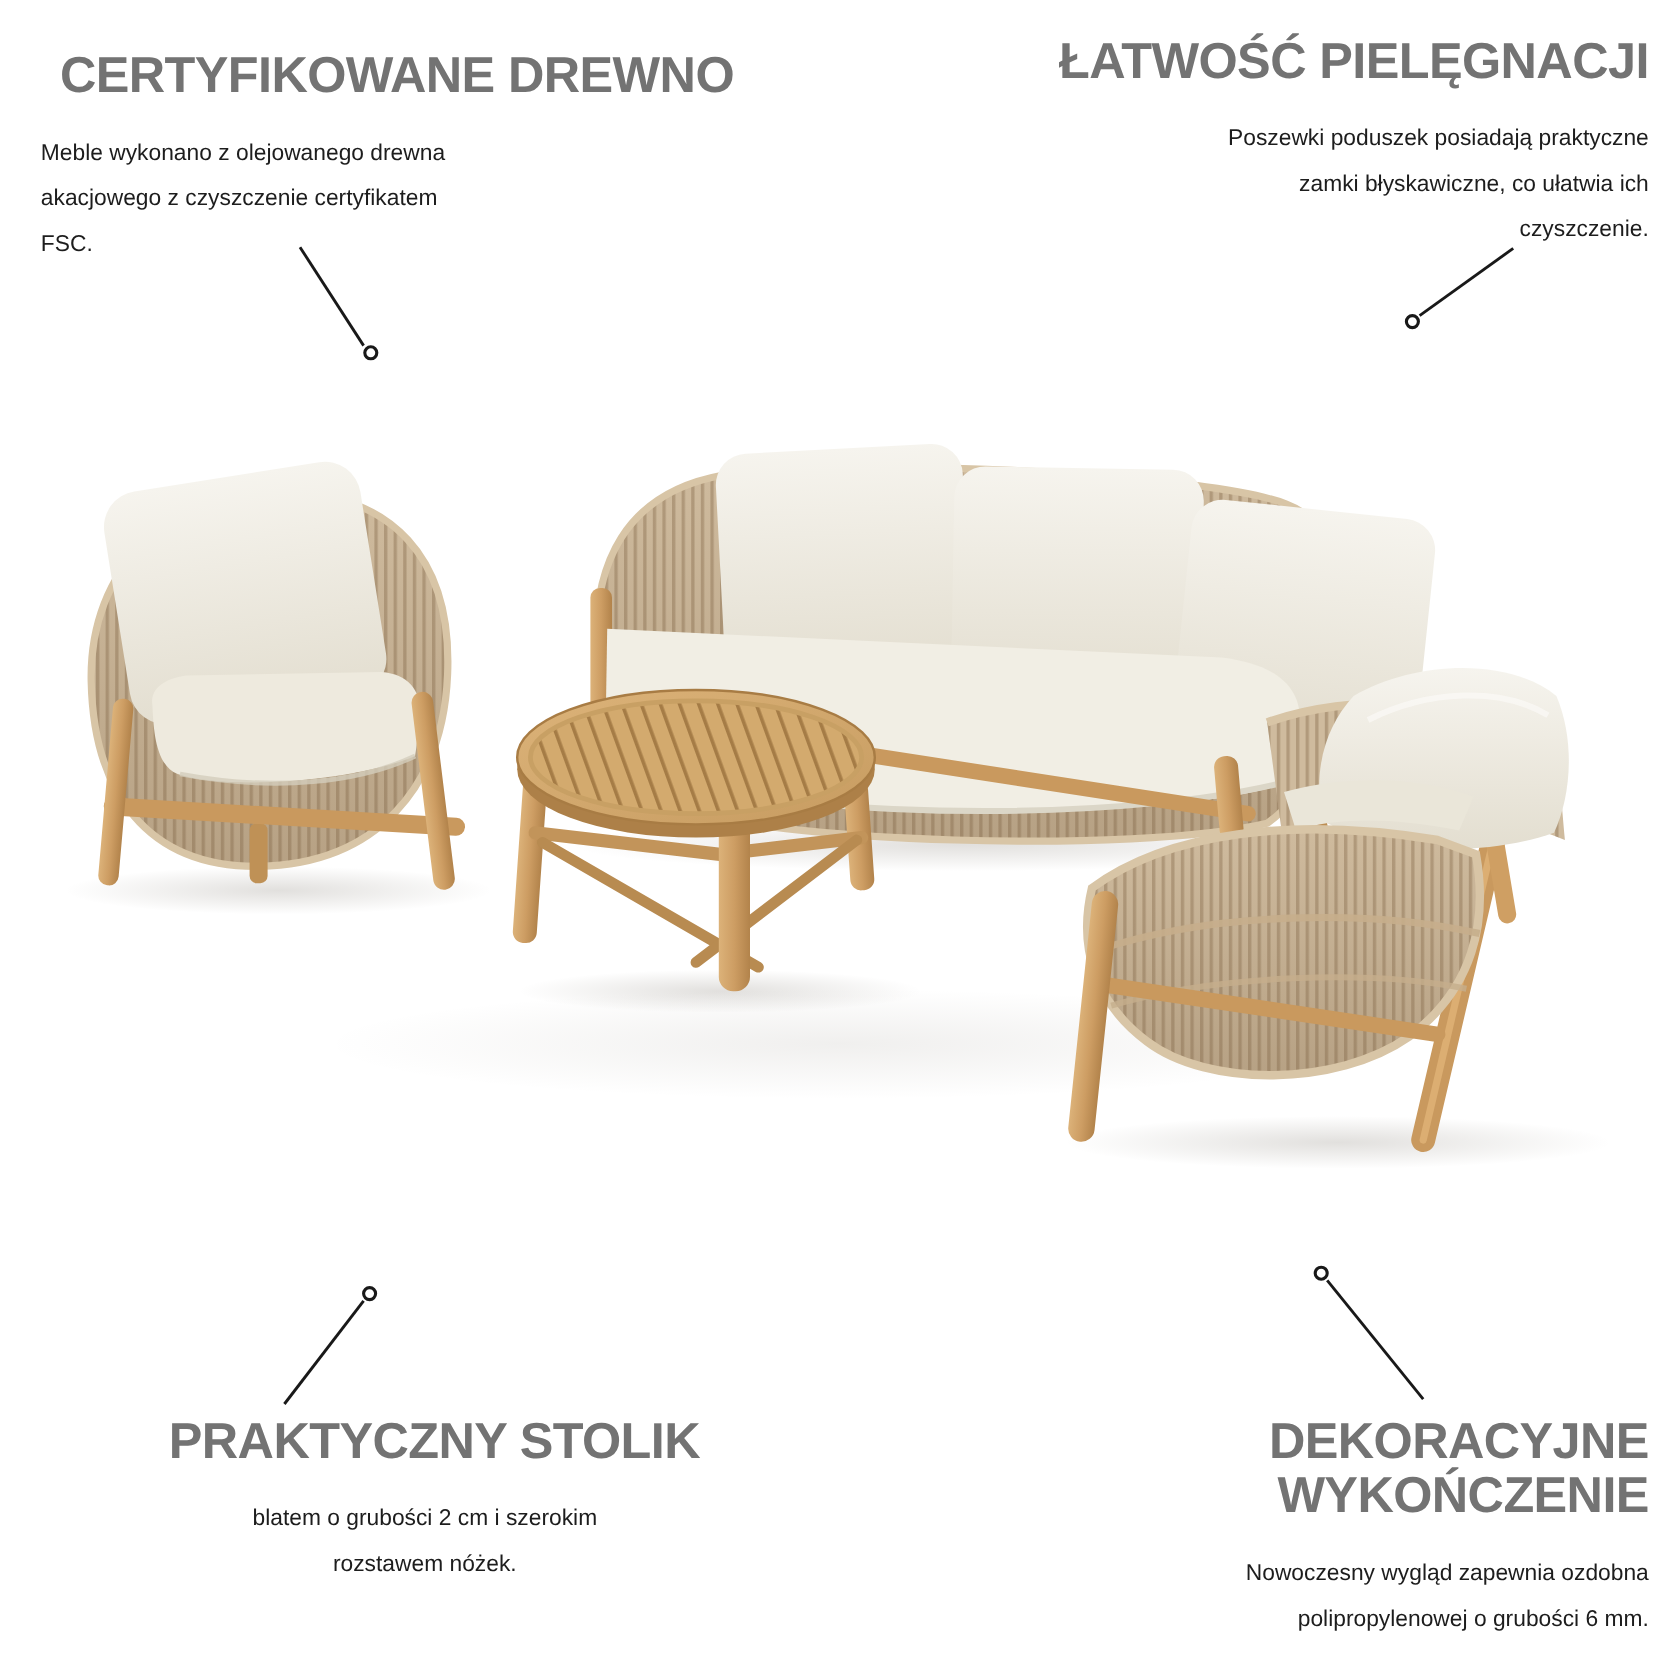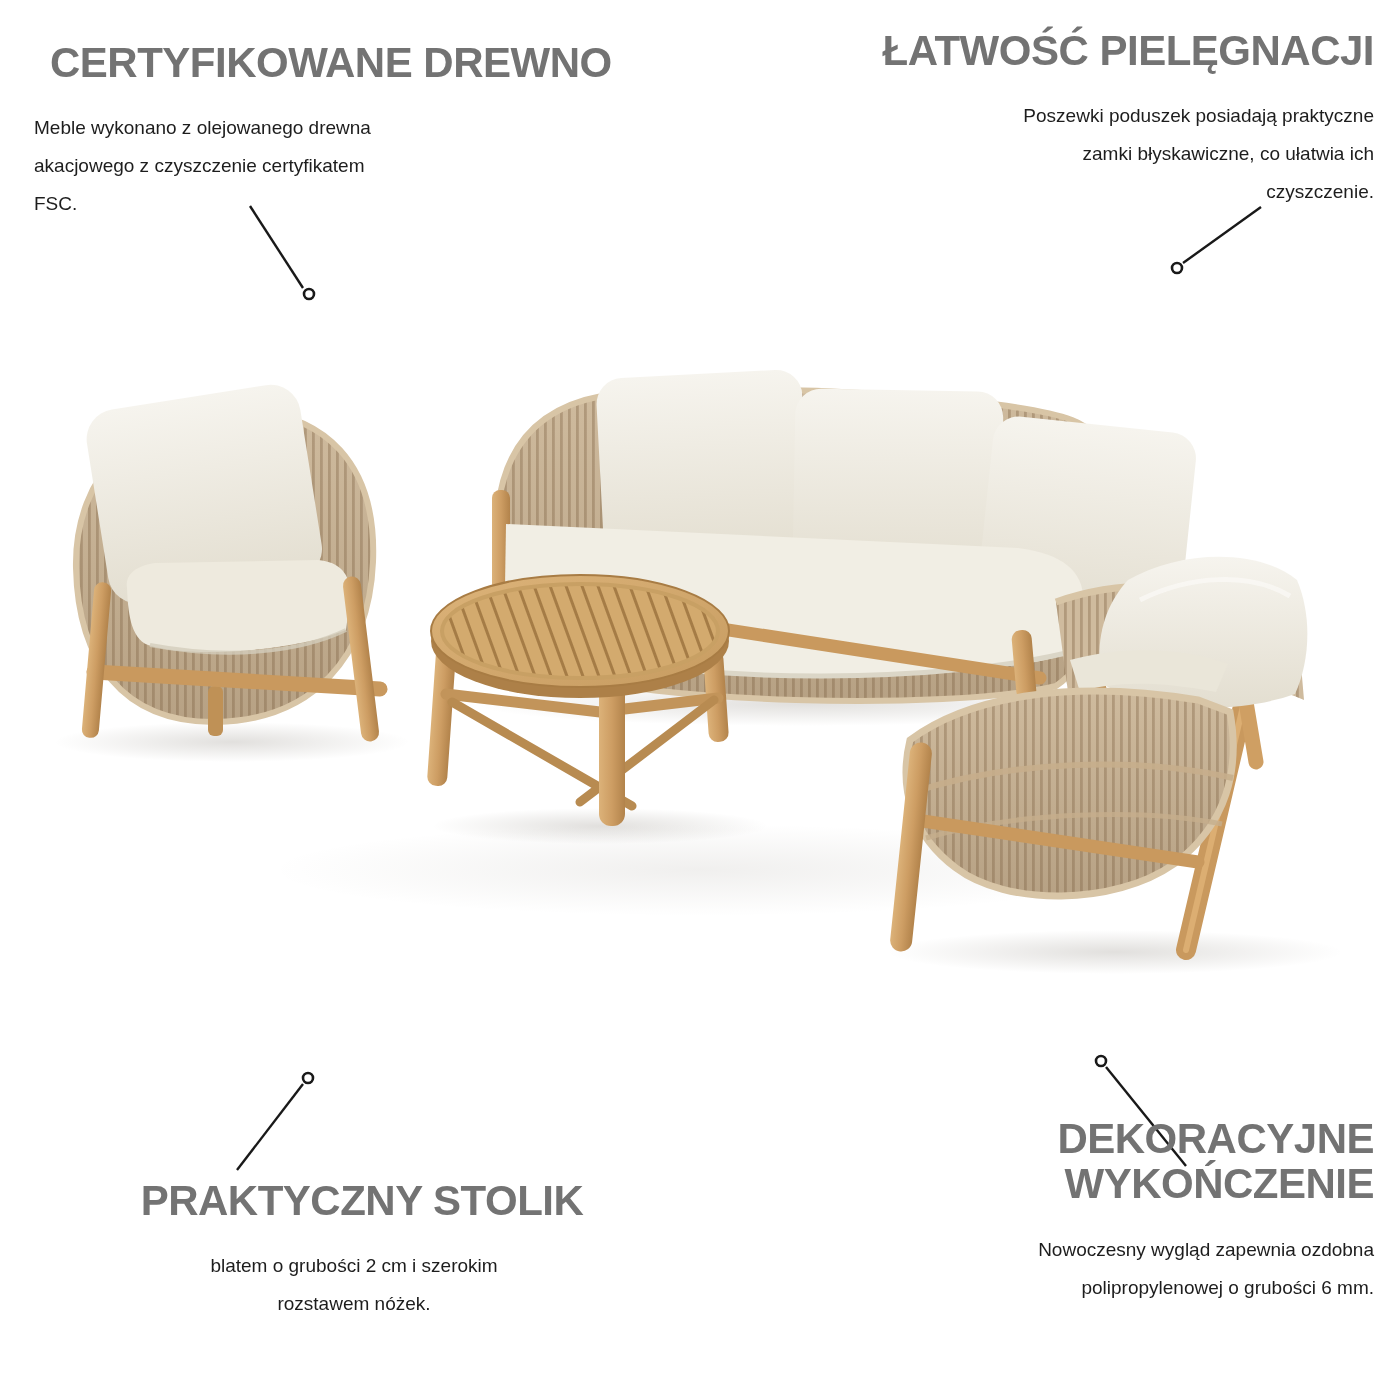--- a/index.html
+++ b/index.html
@@ -7,21 +7,21 @@
           font-family:"Liberation Sans",sans-serif;}
   .scene-svg{position:absolute;left:0;top:0;width:1400px;height:1400px;display:block;}
   .callout{position:absolute;width:640px;}
   .c-title{margin:0 0 24px 16px;font-weight:800;font-size:42px;line-height:1.08;
            color:#737373;letter-spacing:-0.5px;font-family:"Liberation Sans",sans-serif;}
   .c-line{margin:0;font-weight:400;font-size:19px;line-height:38px;color:#1d1d1d;
           font-family:"Liberation Sans",sans-serif;}
   .tl{left:34px;top:40px;text-align:left;}
   .tr{right:26px;top:28px;text-align:right;}
   .bl{left:34px;top:1178px;text-align:center;}
-  .br{right:26px;top:1116px;text-align:right;}
+  .br{right:26px;top:1178px;text-align:right;}
 </style>
 </head>
 <body>
 
 <div class="canvas">
 
   <svg class="scene-svg" viewBox="0 0 1400 1400">
     <defs>
       <linearGradient id="woodV" x1="0" y1="0" x2="1" y2="0">
         <stop offset="0" stop-color="#dcb279"></stop>

